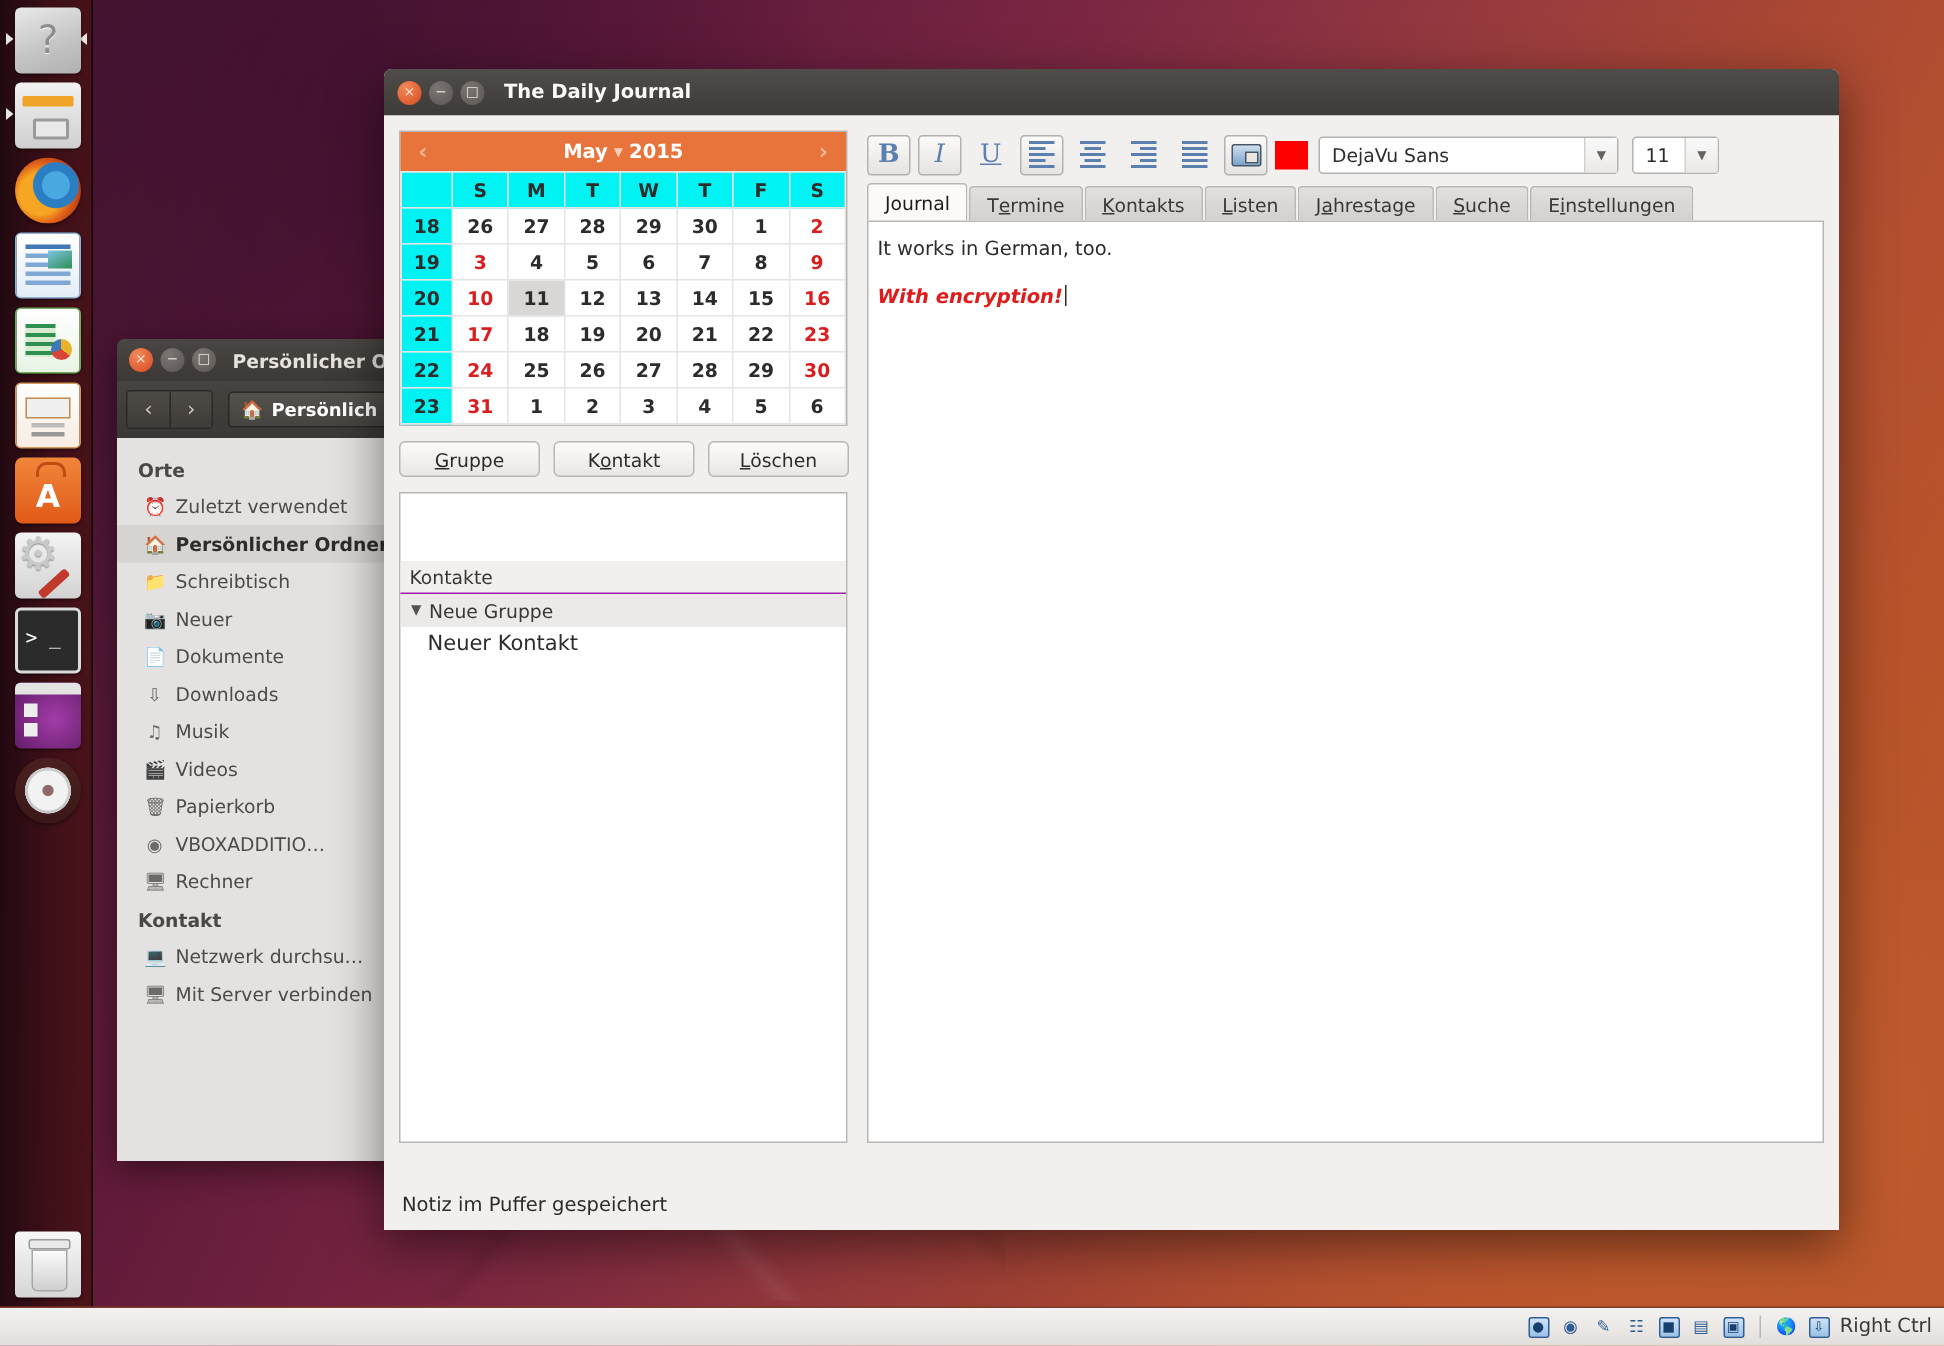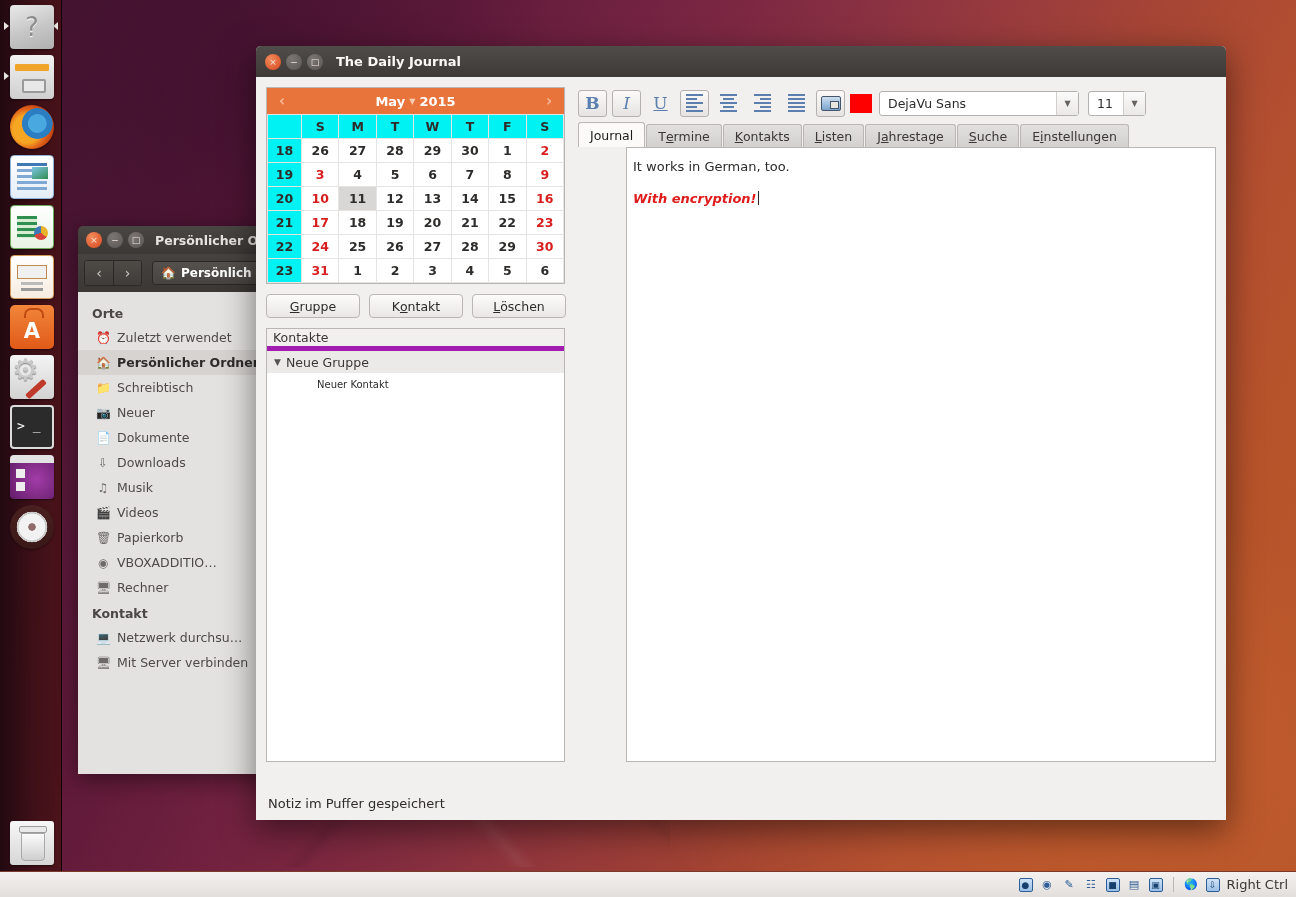--- a/index.html
+++ b/index.html
@@ -177,27 +177,27 @@
   .date-btn { margin-top:8px; height:24px; width:299px; border:1px solid #b9b6b3; border-radius:4px;
     background:linear-gradient(180deg,#fcfbfa,#e9e7e5); display:flex; align-items:center;
     justify-content:center; font-size:12.5px; color:#2e2c2a; }
   .btn-row { margin-top:10px; display:flex; gap:9px; }
   .gbtn { height:24px; flex:1; border:1px solid #b9b6b3; border-radius:4px;
     background:linear-gradient(180deg,#fcfbfa,#e9e7e5); display:flex; align-items:center;
     justify-content:center; font-size:12.5px; color:#2e2c2a; }
   .mn { text-decoration:underline; }
   .contacts-box { margin-top:10px; flex:1; border:1px solid #b9b6b3; background:#ffffff;
     display:flex; flex-direction:column; min-height:0; width:299px; }
-  .contacts-head { height:22px; background:#f2f0ee; border-bottom:5px solid #a21caf;
-    display:flex; align-items:center; padding-left:6px; font-size:12.5px; color:#3a3734; }
+  .contacts-head { height:22px; background:#f2f0ee; border-bottom:1px solid #a21caf;
+    display:flex; align-items:center; padding-left:6px; font-size:12.5px; color:#3a3734;margin-top:45px; }
   .tree-grp { height:22px; display:flex; align-items:center; gap:5px; padding-left:7px;
     background:#eceae8; font-size:12.5px; color:#3a3734; }
   .tri { font-size:9px; color:#55524f; }
-  .tree-item { height:22px; display:flex; align-items:center; padding-left:50px;
-    font-size:10px; color:#2e2c2a; }
+  .tree-item { height:22px; display:flex; align-items:center; padding-left:18px;
+    font-size:14px; color:#2e2c2a; }
 
   
   .j-right { flex:1; display:flex; flex-direction:column; min-width:0; }
   .fmt-bar { height:32px; display:flex; align-items:center; gap:5px; }
   .fbtn { width:29px; height:27px; border:1px solid #b4b1ae; border-radius:3px;
     background:linear-gradient(180deg,#fbfaf9,#e6e4e2); display:flex; align-items:center;
     justify-content:center; }
   .fbtn.flat { border-color:transparent; background:transparent; }
   .fbtn b, .fbtn i, .fbtn u { color:#5b7fae; font-size:17px; font-family:"DejaVu Serif", serif; }
   .lines { width:17px; }
@@ -222,21 +222,21 @@
   .size-sel { margin-left:4px; height:25px; width:58px; border:1px solid #b4b1ae; border-radius:3px;
     background:#ffffff; display:flex; align-items:center; }
   .size-sel .val { flex:1; padding-left:8px; font-size:12.5px; color:#2e2c2a; }
 
   .tabs { display:flex; align-items:flex-end; height:25px; margin-top:3px; }
   .tab { height:23px; padding:0 11px; display:flex; align-items:center; font-size:12.5px;
     color:#3a3734; border:1px solid #b9b6b3; border-bottom:none; border-radius:3px 3px 0 0;
     background:linear-gradient(180deg,#e2e0de,#d3d1cf); margin-right:1px; }
   .tab.active { background:#fbfaf9; height:25px; color:#1e1c1a; }
   .editor { flex:1; border:1px solid #b9b6b3; border-top:1px solid #b9b6b3; background:#ffffff;
-    padding:10px 6px 0 6px; min-height:0;margin-left:48px; }
+    padding:10px 6px 0 6px; min-height:0; }
   .ed-line { font-size:13px; color:#2e2c2a; line-height:18px; }
   .ed-line.enc { color:#e01b1b; font-weight:bold; font-style:italic; margin-top:14px; position:relative;
     display:inline-block;text-align:right; }
   .caret { display:inline-block; width:1px; height:14px; background:#2e2c2a; vertical-align:-2px;
     margin-left:1px; }
   .j-status { height:34px; display:flex; align-items:center; padding-left:12px; font-size:13px;
     color:#2e2c2a;margin-top:24px; }
 
   
   #vbox-bar {

